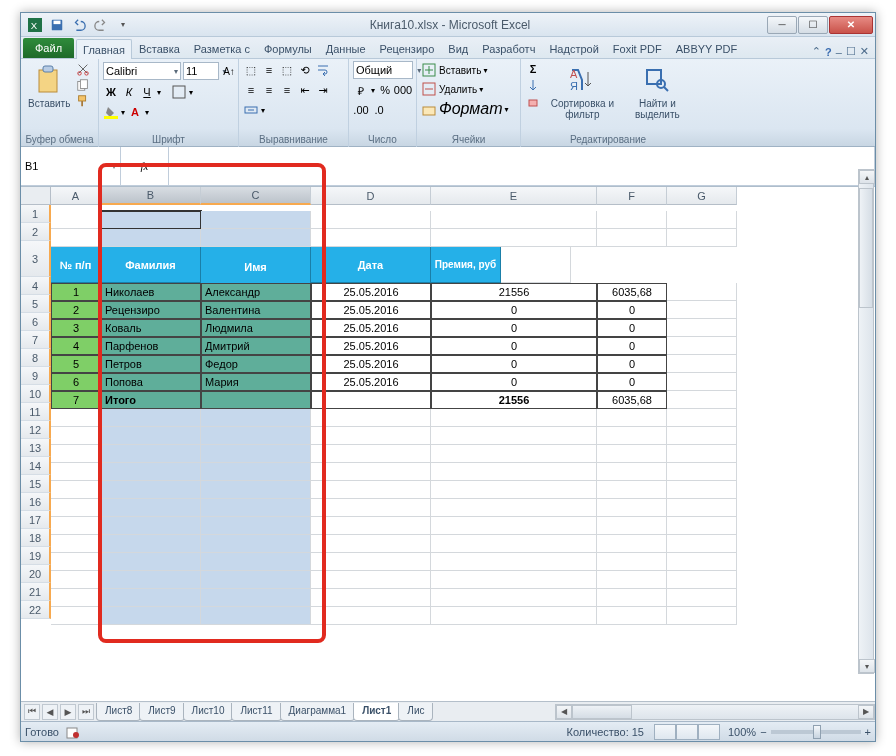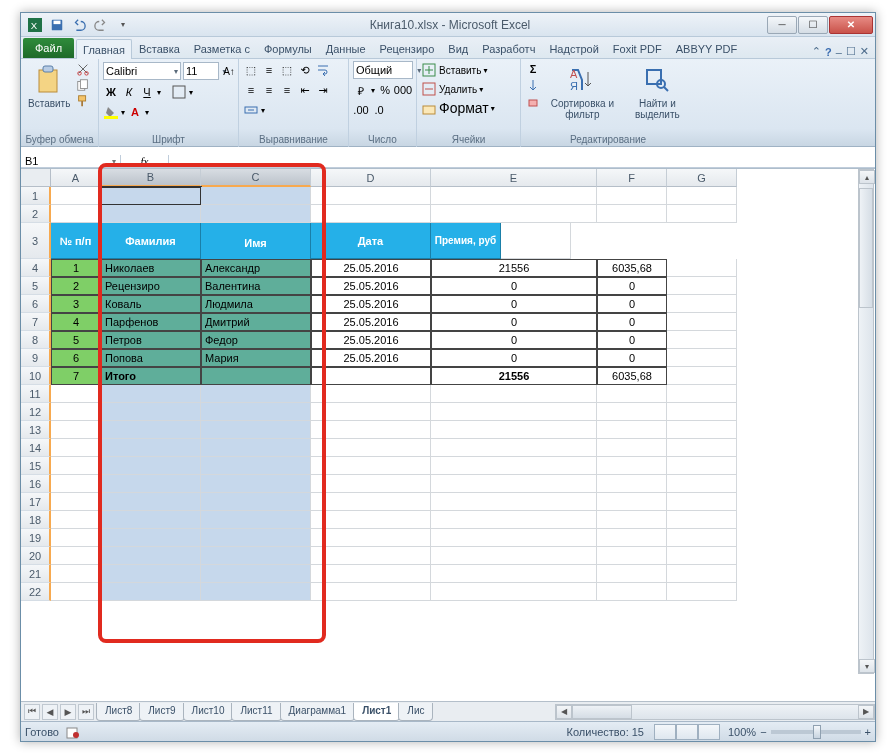--- a/index.html
+++ b/index.html
@@ -30,35 +30,35 @@
 .big-btn-label{font-size:10px;color:#3a5068;text-align:center;line-height:1.1;}
 .sm-row{display:flex;gap:2px;align-items:center;margin:1px 0;}
 .sm-icon{width:16px;height:16px;border:1px solid transparent;display:inline-flex;align-items:center;justify-content:center;}
 .combo{border:1px solid #a8b8c8;background:#fff;height:18px;font-size:11px;padding:0 2px;display:flex;align-items:center;gap:25px;}
 .combo .dd{margin-left:auto;font-size:8px;color:#5a6a7a;}
 .col3{display:flex;flex-direction:column;gap:0px;}
 .bold{font-weight:bold;}
 .ital{font-style:italic;}
 .under{text-decoration:underline;}
 
-.fbar{height:22px;display:flex;border-bottom:1px solid #aebdcb;align-items:flex-end;}
+.fbar{height:40px;display:flex;border-bottom:1px solid #aebdcb;}
 .namebox{width:100px;border:1px solid #c0cddb;border-top:none;border-left:none;display:flex;align-items:center;padding:0 4px;font-size:11px;background:#fff;}
 .namebox .dd{margin-left:auto;font-size:8px;color:#777;}
 .fx-icons{width:48px;border:1px solid #c0cddb;border-top:none;border-left:none;display:flex;align-items:center;justify-content:center;gap:2px;}
 .formula-input{flex:1;border:1px solid #c0cddb;border-top:none;border-left:none;padding:0 4px;background:#fff;}
 
 .gridwrap{position:relative;height:507px;overflow:hidden;}
 .sel-all{width:30px;height:18px;background:#e9edf1;border-right:1px solid #b5bec8;border-bottom:1px solid #b5bec8;position:absolute;top:0;left:0;}
 .colheads{position:absolute;top:0;left:30px;height:18px;display:flex;}
 .ch{height:18px;background:linear-gradient(#f5f7f9,#e5e9ed);border-right:1px solid #c5cdd5;border-bottom:1px solid #b5bec8;display:flex;align-items:center;justify-content:center;color:#4a5a6a;font-size:11px;}
 .ch.sel{background:linear-gradient(#d8dde3,#bcc3cb);border-bottom:2px solid #f7a94f;}
 .rowheads{position:absolute;top:18px;left:0;width:30px;}
 .rh{height:18px;width:30px;background:linear-gradient(#f5f7f9,#e5e9ed);border-right:1px solid #b5bec8;border-bottom:1px solid #d5dde5;display:flex;align-items:center;justify-content:center;color:#4a5a6a;font-size:11px;}
 .rh.ysel{border-right:2px solid #f7a94f;}
-.cells{position:absolute;top:18px;left:30px;}
+.cells{position:absolute;top:24px;left:30px;}
 .crow{display:flex;height:18px;}
 .cell{height:18px;border-right:1px solid #d4d8dc;border-bottom:1px solid #d4d8dc;padding:0 3px;font-size:11px;display:flex;align-items:center;background:#fff;overflow:hidden;}
 .csel{background:#c6d8ec!important;}
 .th-blue{background:#25b0e8!important;color:#fff;font-weight:bold;justify-content:center;border-right:1px solid #1a7fa8;border-bottom:1px solid #1a7fa8;font-size:11px;}
 .th-blue.sl{line-height:1;font-size:10px;text-align:center;}
 .idx-g{background:#7fcf67!important;justify-content:center;border:1px solid #444;border-right:1px solid #444;border-bottom:1px solid #444;}
 .name-g{background:#7fcf67!important;border:1px solid #444;}
 .dcell{justify-content:center;border:1px solid #444;}
 .csel.name-g{background:#5fae9a!important;}
 .sheet-tabs{position:absolute;bottom:20px;left:0;right:0;height:20px;display:flex;align-items:center;background:#e9edf1;border-top:1px solid #b4bfca;}
@@ -292,21 +292,21 @@
               <rect x="2" y="2" width="12" height="12" fill="none" stroke="#c0504a"></rect>
               <path d="M4 8h8" stroke="#c0504a"></path>
             </svg>
             <span style="font-size:10px;">Удалить</span>
             <span style="font-size:8px;margin-left:auto;">▾</span>
           </div>
         <div class="sm-row">
             <svg width="16" height="16">
               <rect x="2" y="6" width="12" height="8" fill="#fbe8b8" stroke="#ba8c3a"></rect>
             </svg>
-            <span style="font-size:14px;">Формат</span>
+            <span style="font-size:16px;font-style:italic;">Формат</span>
             <span style="font-size:8px;margin-left:auto;">▾</span>
           </div>
       </div>
       <div class="rgroup-label">Ячейки</div>
     </div>
 
     <div class="rgroup" style="width:174px;border-right:none;">
       <div class="rgroup-body">
         <div class="col3" style="width:22px;">
           <span class="sm-icon" style="font-weight:bold;">Σ</span>

